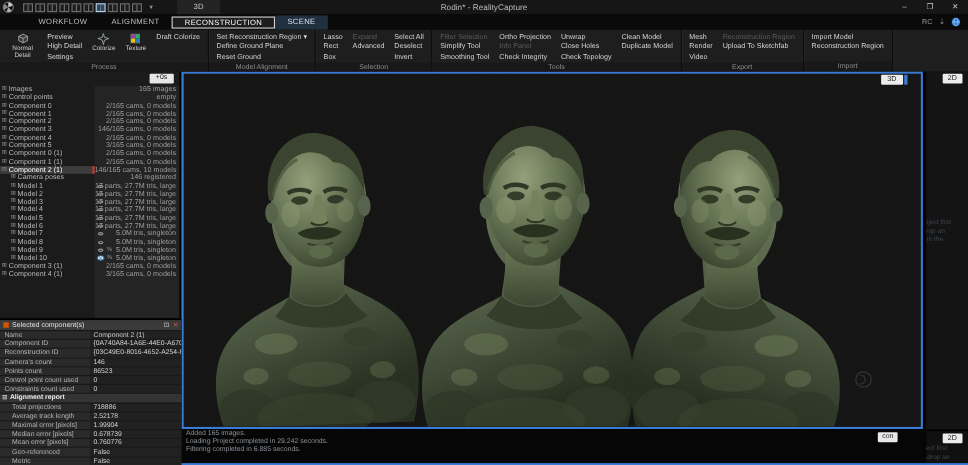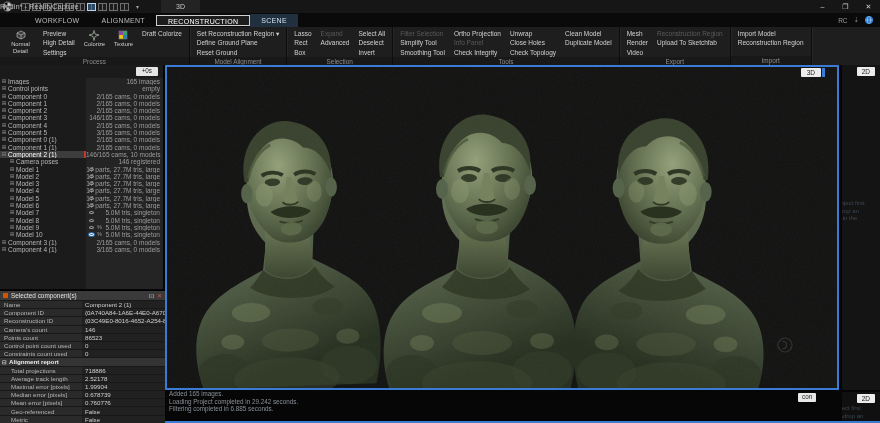--- a/index.html
+++ b/index.html
@@ -7,21 +7,21 @@
        font-family:"Liberation Sans","DejaVu Sans",sans-serif;color:#ccc;-webkit-user-select:none}
   
   .titlebar{position:absolute;left:0;top:0;width:880px;height:13px;background:#161616;display:flex;align-items:center;z-index:30}
   .logo{width:11px;height:11px;margin-left:2px;flex:none}
   .layouts{display:flex;gap:2px;margin-left:8px}
   .lico{width:9px;height:8px;border:1px solid #6f6f6f;box-sizing:border-box;background:#1d1d1d;position:relative}
   .lico::before{content:"";position:absolute;left:3px;top:0;bottom:0;width:1px;background:#6f6f6f}
   .lico.act{border-color:#bcd2ea;background:#2c4a66}
   .tcaret{color:#9a9a9a;font-size:6px;margin-left:7px}
   .layout-tab{margin-left:22px;background:#232323;height:13px;line-height:13px;padding:0 15px;font-size:7px;color:#c9c9c9}
-  .win-title{position:absolute;left:0;right:0;font-size:7.5px;color:#b9b9b9;pointer-events:none}
+  .win-title{position:absolute;left:0;right:0;text-align:center;font-size:7.5px;color:#b9b9b9;pointer-events:none}
   .win-controls{position:absolute;right:0;top:0;display:flex;height:13px}
   .wbtn{width:23px;text-align:center;font-size:7px;line-height:13px;color:#cfcfcf}
   
   .tabsrow{position:absolute;left:0;top:13px;width:880px;height:14px;background:#0a0a0a;display:flex;align-items:center;z-index:30}
   .tabs{display:flex;margin-left:24px;height:14px;align-items:center}
   .tab{height:13px;line-height:13px;padding:0 11px;font-size:7px;color:#bdbdbd;letter-spacing:.3px;white-space:nowrap}
   .tab.active{border:1px solid #cfcfcf;background:#1d1d1d;color:#fff;height:11px;line-height:11px;box-sizing:border-box}
   .tab.scene{background:#21303e;color:#d4e2ef}
   .tabsrow-right{margin-left:auto;display:flex;align-items:center;gap:6px;padding-right:7px;font-size:6.5px;color:#9a9a9a}
   

